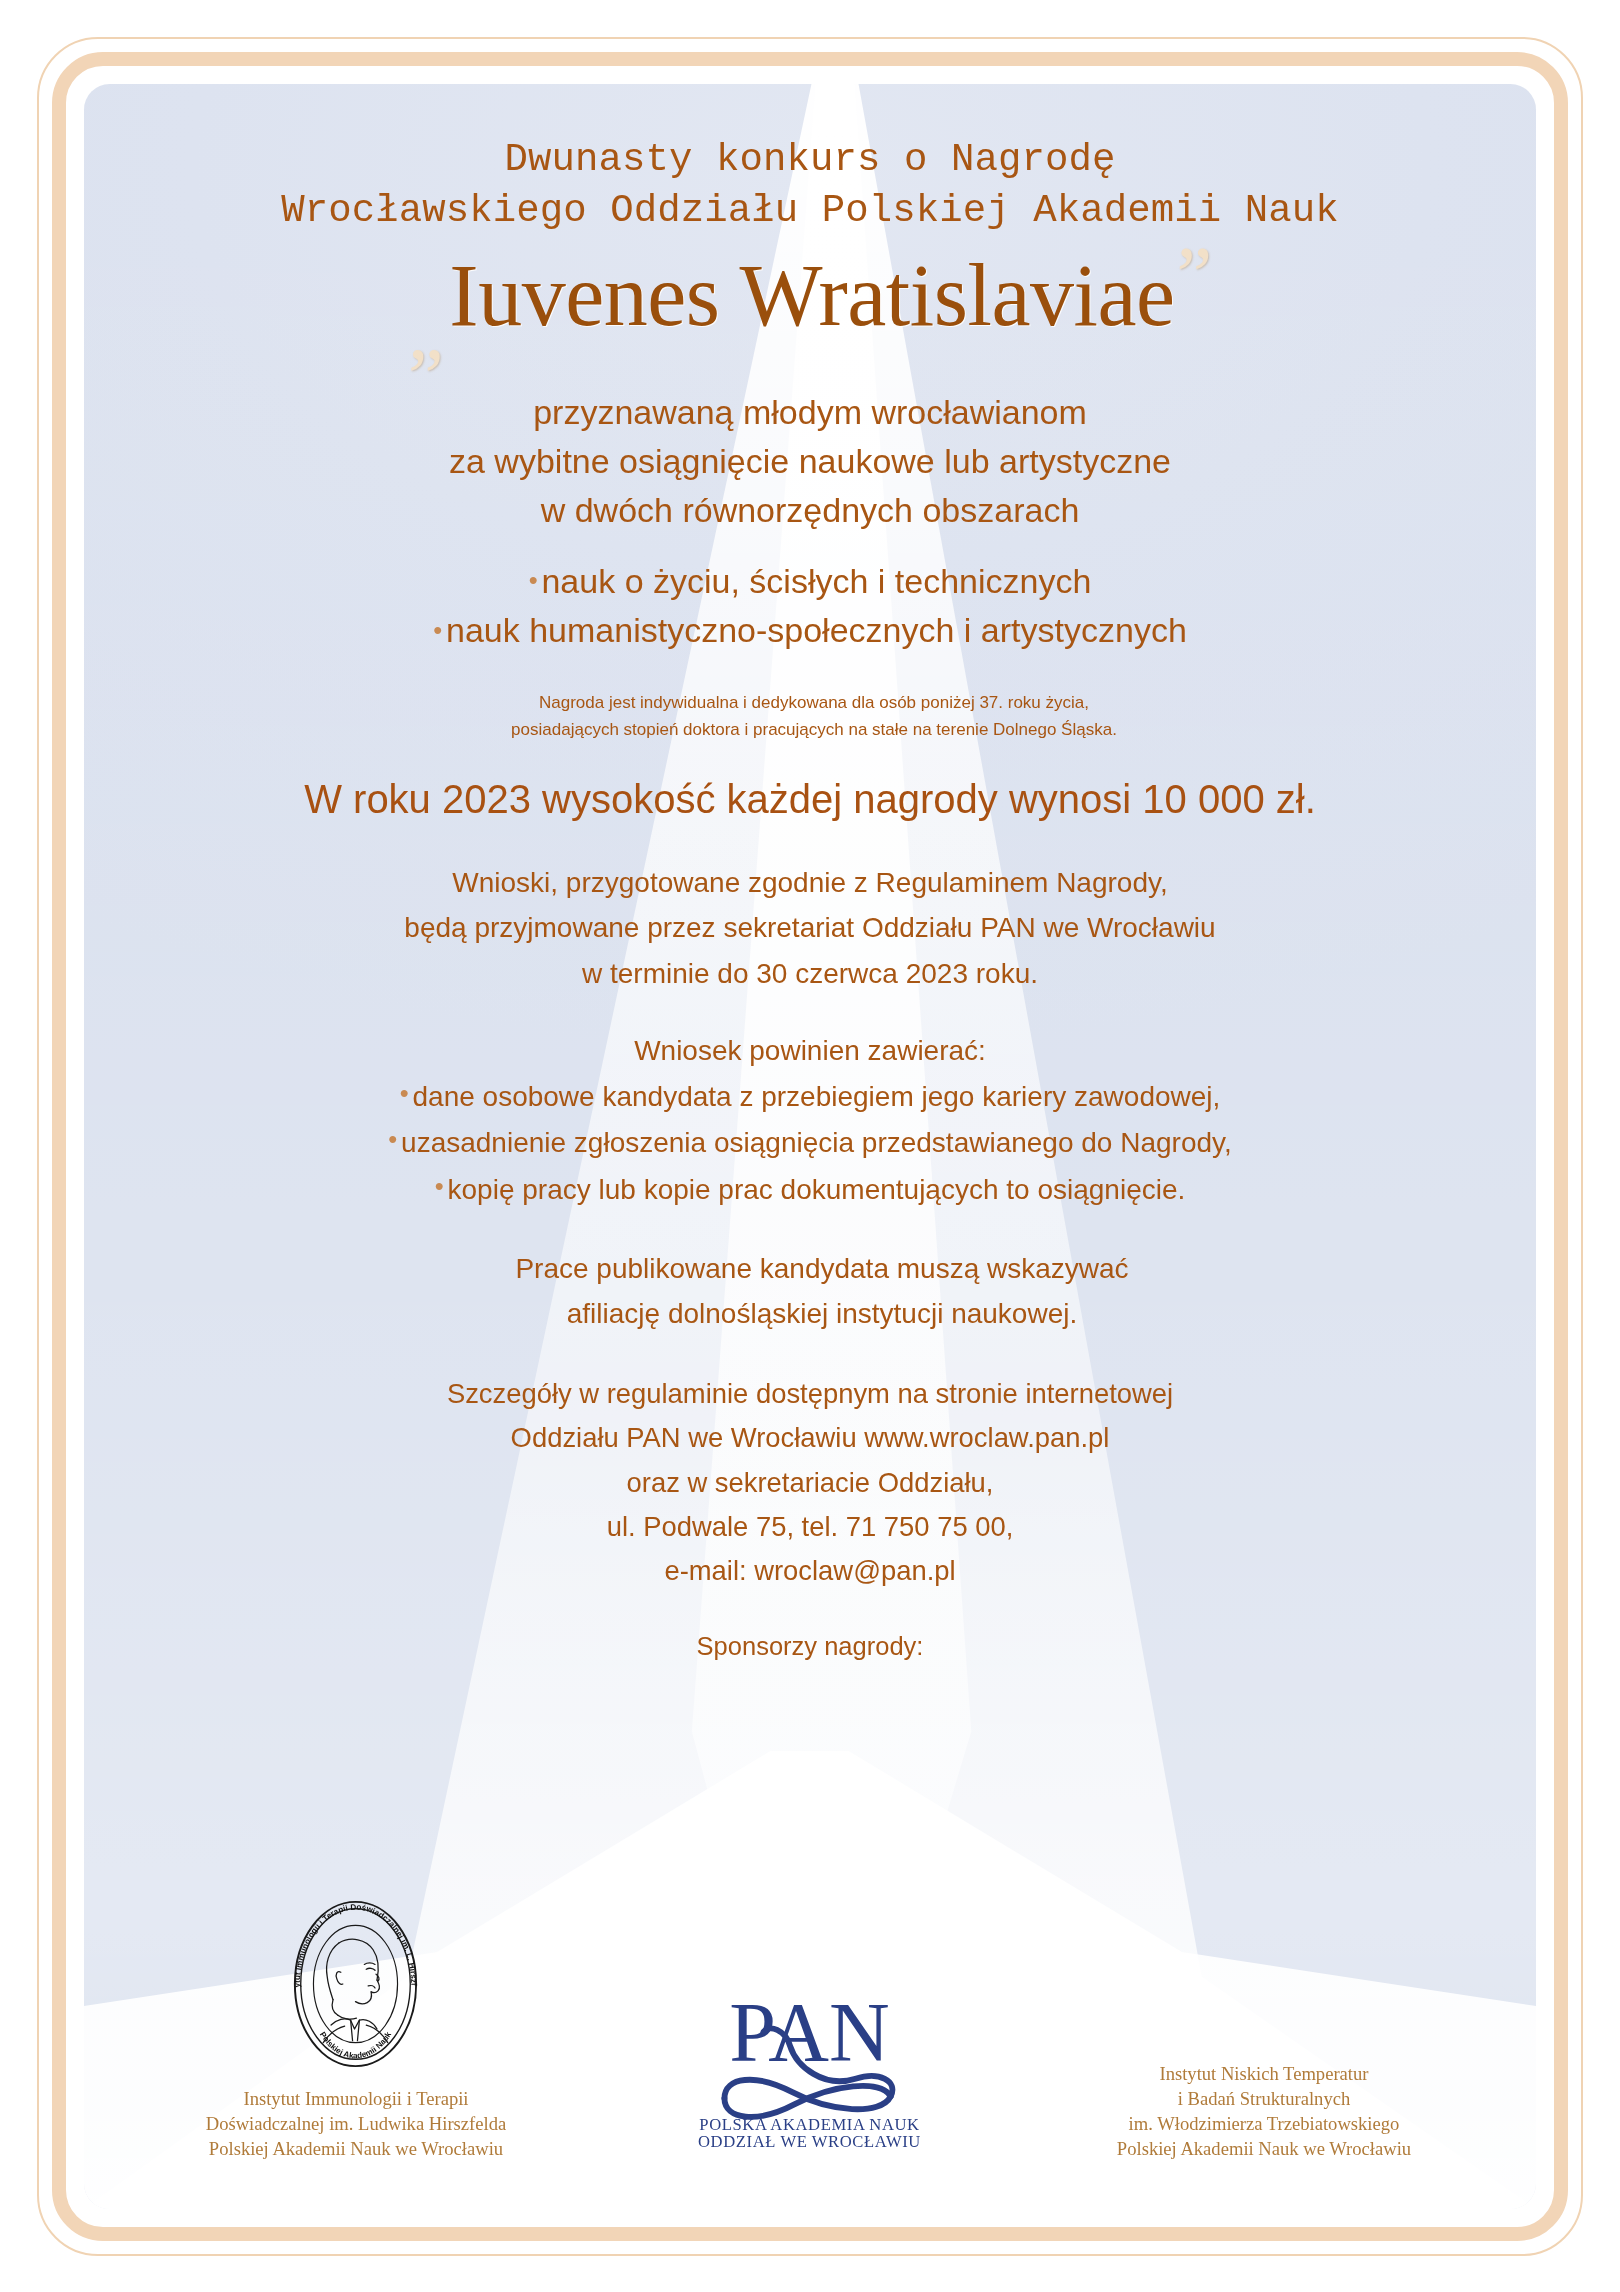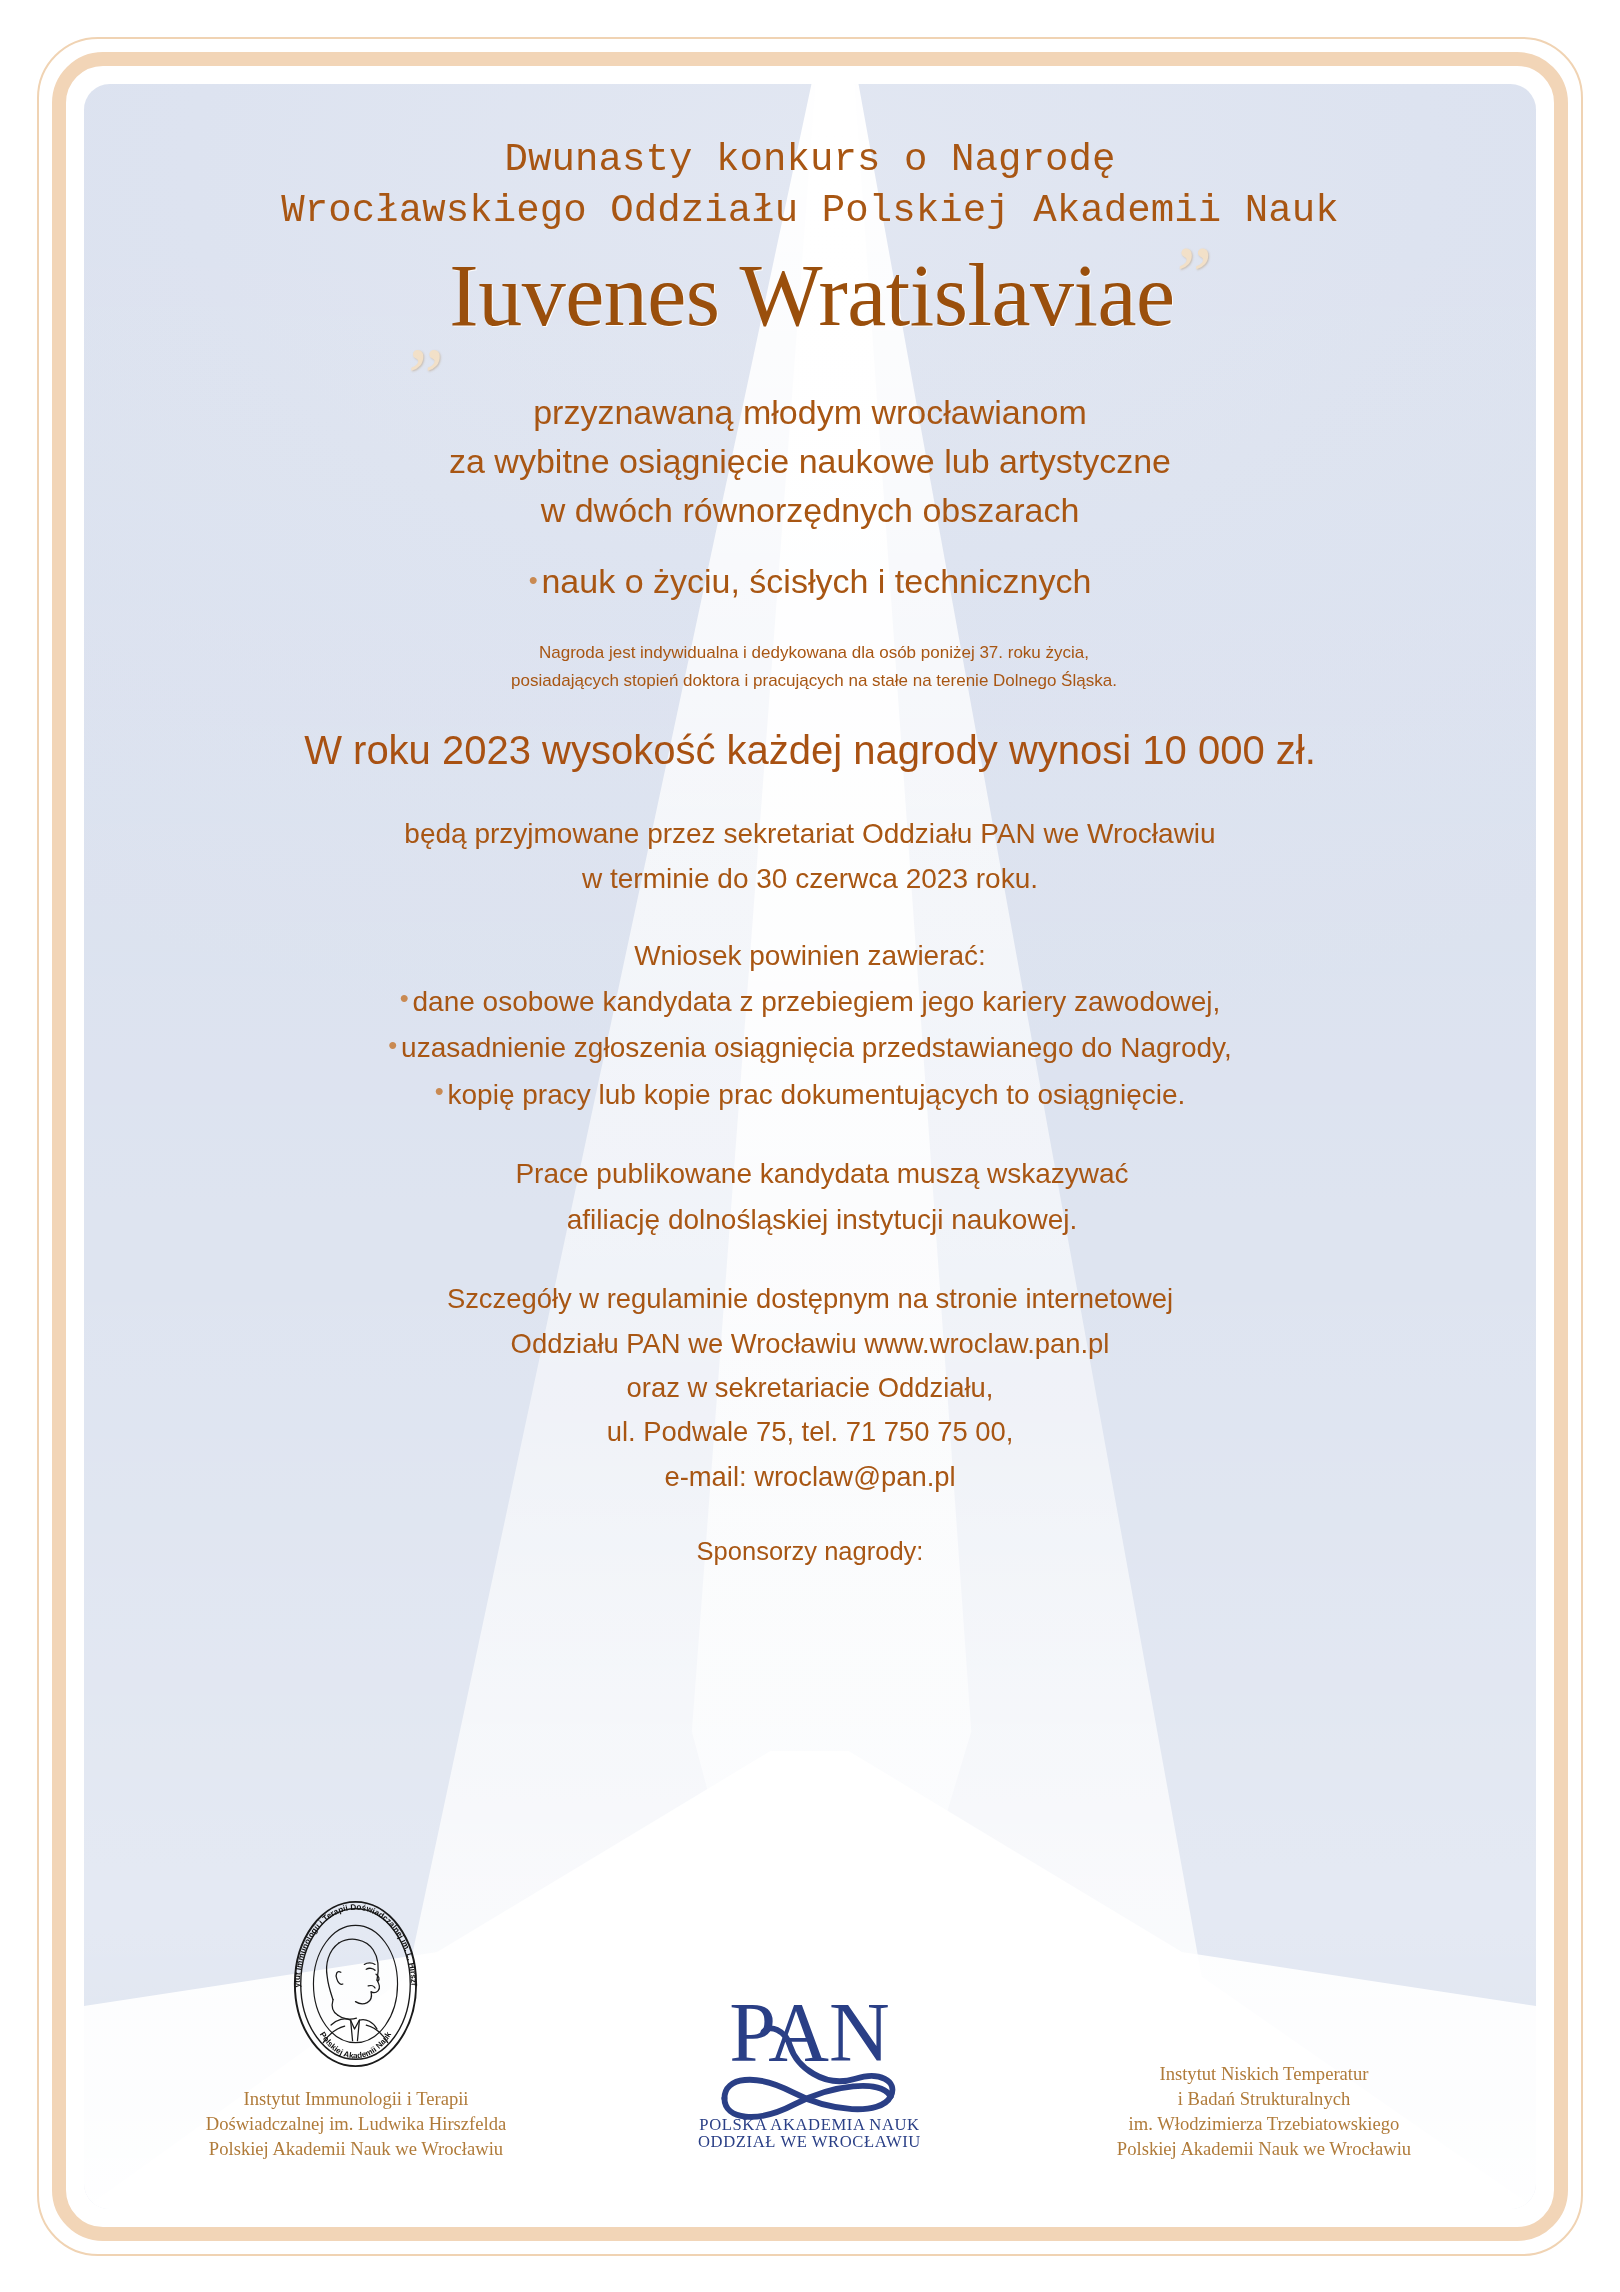--- a/index.html
+++ b/index.html
@@ -271,30 +271,34 @@
       <div class="sub-block">
         <div class="sub-line">przyznawaną młodym wrocławianom</div>
         <div class="sub-line">za wybitne osiągnięcie naukowe lub artystyczne</div>
         <div class="sub-line">w dwóch równorzędnych obszarach</div>
       </div>
 
       <div class="bullets-primary">
         <div class="bullet-primary">
           <span class="bullet-dot">•</span><span>nauk o życiu, ścisłych i technicznych</span>
         </div>
+        <div class="bullet-primary">
+          <span class="bullet-dot">•</span><span>nauk humanistyczno-społecznych i artystycznych</span>
+        </div>
       </div>
 
       <div class="note-block">
         <div class="note-line">Nagroda jest indywidualna i dedykowana dla osób poniżej 37. roku życia,</div>
         <div class="note-line">posiadających stopień doktora i pracujących na stałe na terenie Dolnego Śląska.</div>
       </div>
 
       <div class="amount">W roku 2023 wysokość każdej nagrody wynosi 10 000 zł.</div>
 
       <div class="apply-block">
+        <div class="apply-line">Wnioski, przygotowane zgodnie z Regulaminem Nagrody,</div>
         <div class="apply-line">będą przyjmowane przez sekretariat Oddziału PAN we Wrocławiu</div>
         <div class="apply-line">w terminie do 30 czerwca 2023 roku.</div>
       </div>
 
       <div class="requires-block">
         <div class="requires-head">Wniosek powinien zawierać:</div>
         <div class="requires-item">
           <span class="bullet-dot">•</span><span>dane osobowe kandydata z przebiegiem jego kariery zawodowej,</span>
         </div>
         <div class="requires-item">

